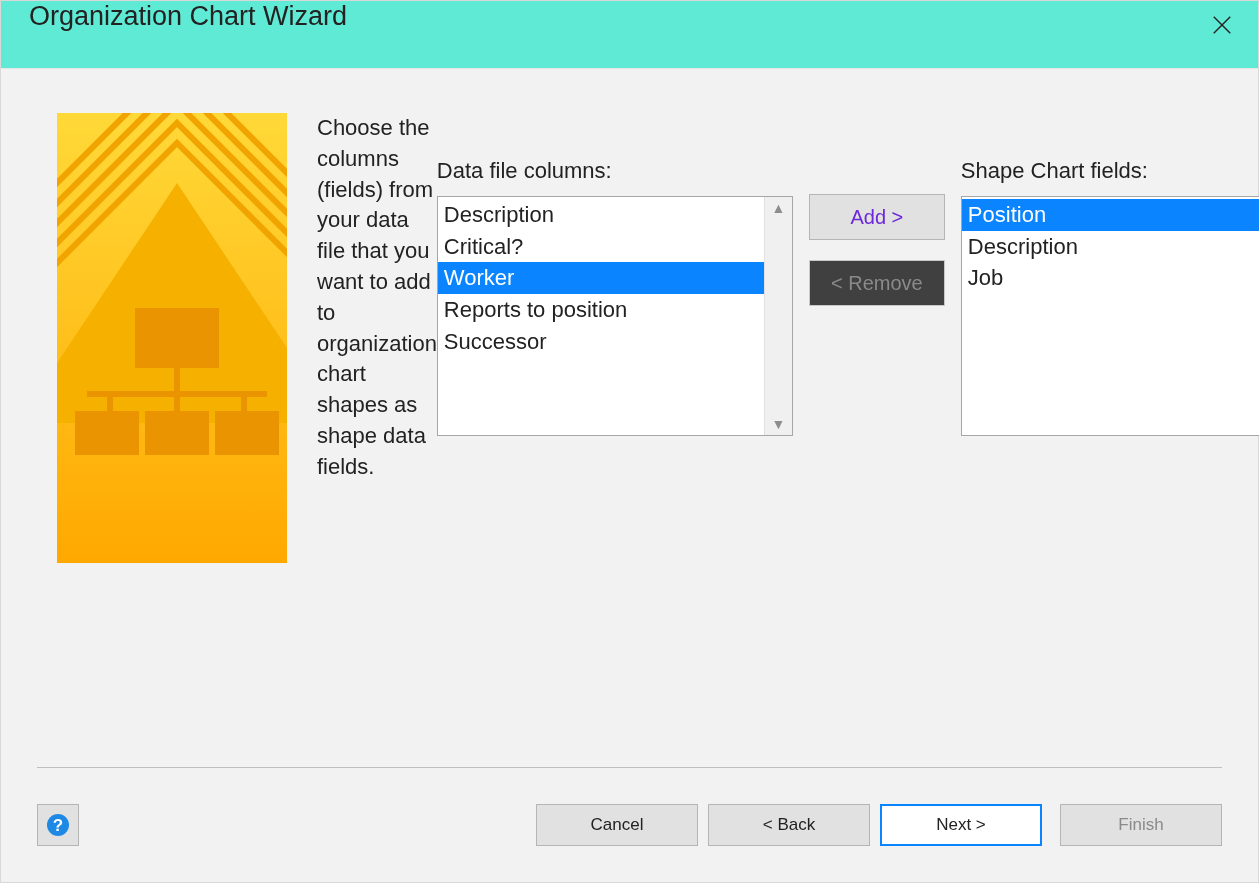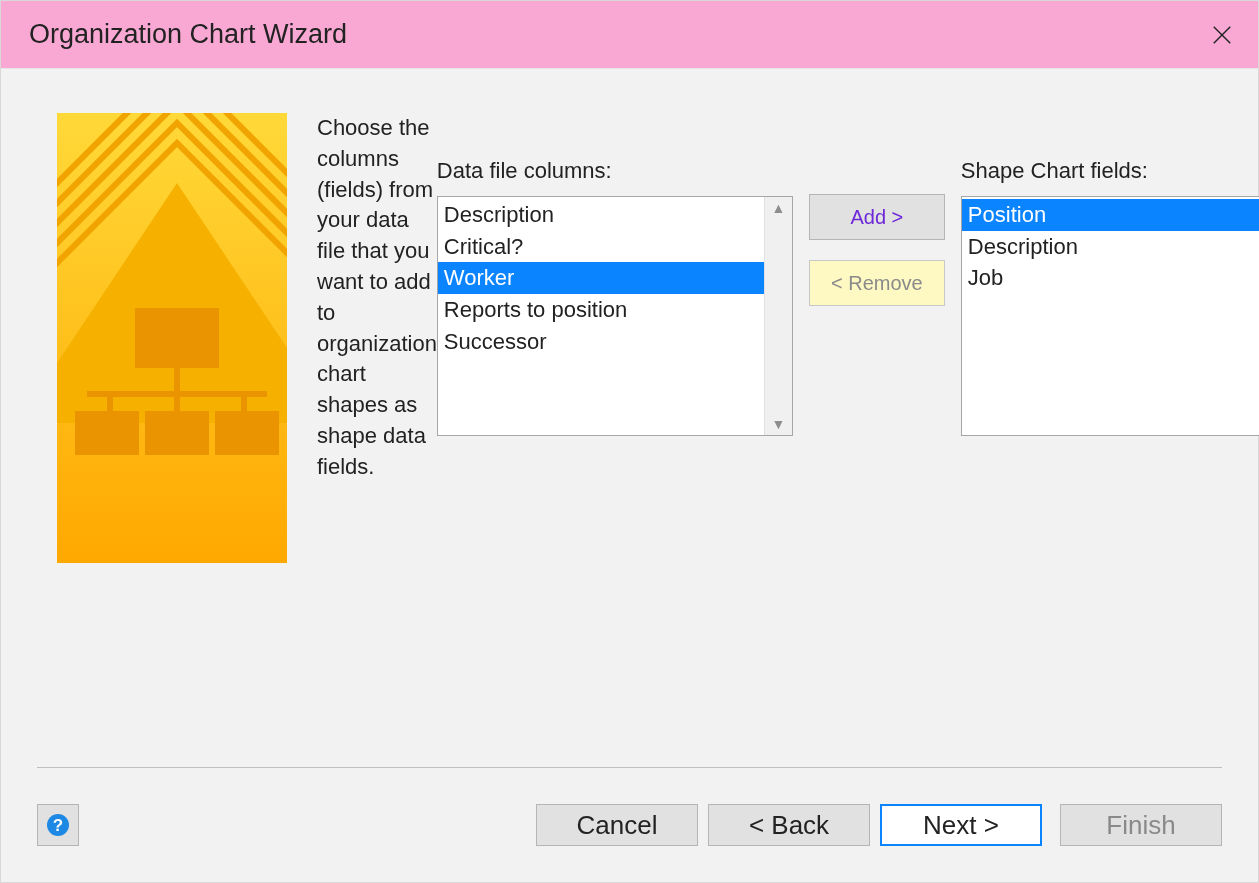--- a/index.html
+++ b/index.html
@@ -11,24 +11,24 @@
   }
   .dialog {
     position: relative;
     width: 1259px; height: 883px;
     border: 1px solid #d8d8d8;
     background: #fff;
     box-shadow: 0 4px 18px rgba(0,0,0,0.08);
   }
   
   .titlebar {
-    display: flex; align-items: center;
+    display: flex; align-items: flex-start;
     height: 68px; padding: 0 12px 0 28px;
     border-bottom: 1px solid #e6e6e6;
-    background: #f9a8d4;
+    background: #5eead4;
   }
   .title {
     font-size: 27px;
     font-weight: 400;
     color: #222;
     flex: 1;
   }
   .close-btn {
     width: 48px; height: 48px;
     display: flex; align-items: center; justify-content: center;
@@ -122,21 +122,21 @@
   .btn {
     height: 46px;
     border: 1px solid #b5b5b5;
     background: #e1e1e1;
     font-size: 20px;
     color: #6d28d9;
     display: flex; align-items: center; justify-content: center;
     cursor: pointer;
   }
   .btn.disabled {
-    background: #fef9c3;
+    background: #404040;
     border-color: #c8c8c8;
     color: #8a8a8a;
     cursor: default;
   }
   
   .footer-sep {
     position: absolute;
     left: 36px; right: 36px; bottom: 114px;
     height: 1px; background: #bfbfbf;
   }
@@ -155,21 +155,21 @@
     display: flex; align-items: center; justify-content: center;
     cursor: pointer;
   }
   .help-btn svg { width: 26px; height: 26px; }
   .footer-spacer { flex: 1; }
   .footer-btn {
     width: 162px; height: 42px;
     margin-left: 10px;
     border: 1px solid #b5b5b5;
     background: #e1e1e1;
-    font-size: 26px;
+    font-size: 17px;
     color: #222;
     display: flex; align-items: center; justify-content: center;
     cursor: pointer;
   }
   .footer-btn.default {
     border: 2px solid #0a84ff;
     background: #fff;
   }
   .footer-btn.disabled {
     color: #8a8a8a;

